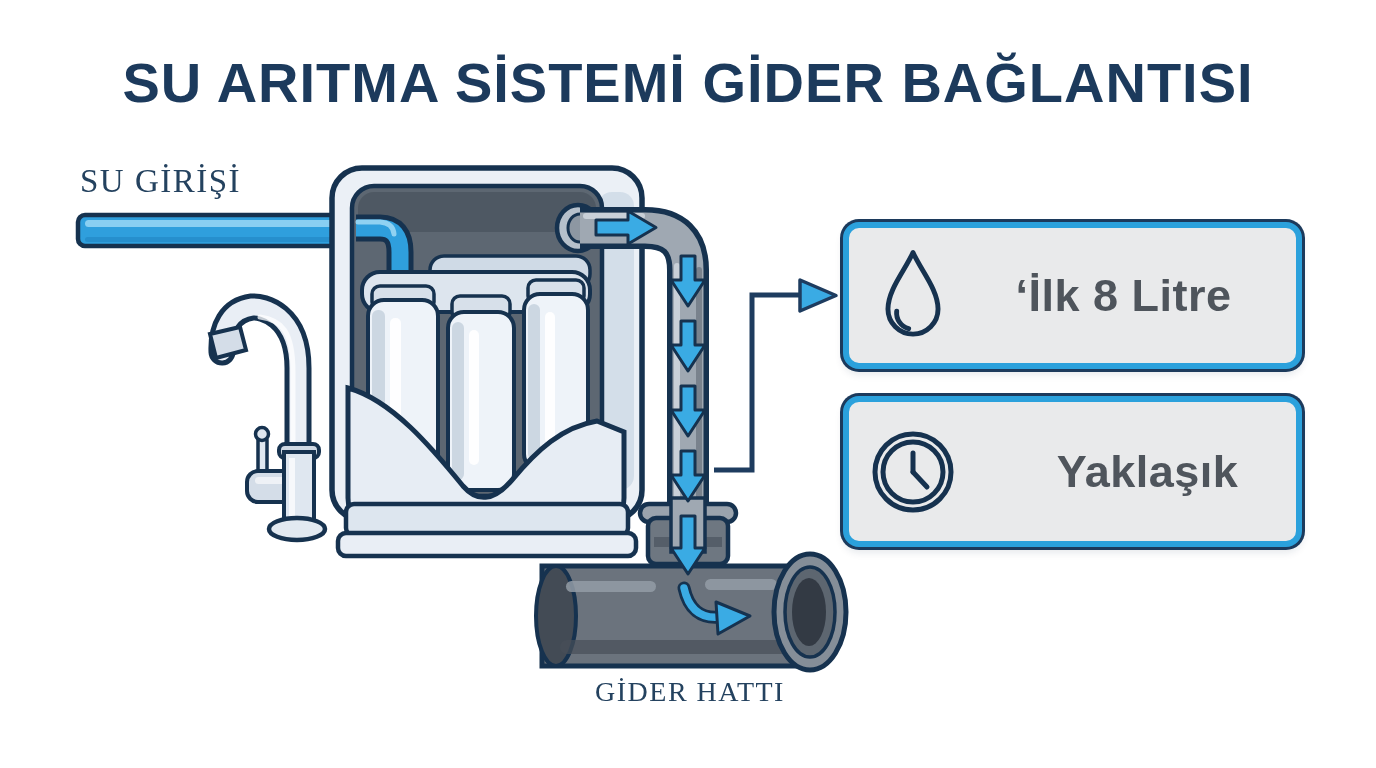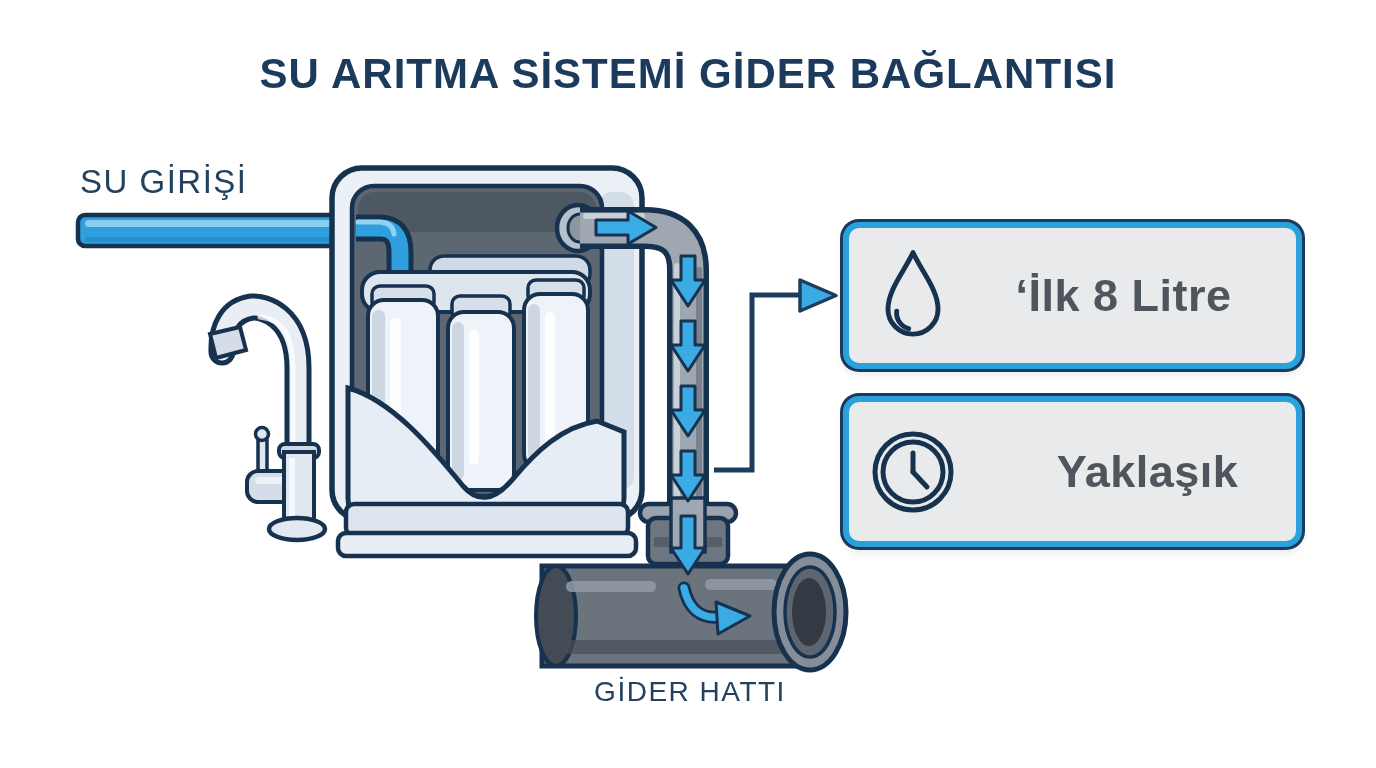--- a/index.html
+++ b/index.html
@@ -6,27 +6,28 @@
   html, body { width: 1376px; height: 768px; background: #ffffff; overflow: hidden; }
   body { font-family: "Liberation Sans", sans-serif; position: relative; }
 
   .canvas { position: absolute; inset: 0; width: 1376px; height: 768px; background: #ffffff; }
 
   .diagram-svg { position: absolute; left: 0; top: 0; width: 1376px; height: 768px; }
 
   .page-title {
     position: absolute; left: 0; top: 50px; width: 1376px;
     text-align: center;
-    font-size: 42px; font-weight: 800; letter-spacing: 1px;
+    font-size: 56px; font-weight: 800; letter-spacing: 1px;
     color: #1c3a5c;
   }
 
   .flow-label {
     position: absolute; color: #24425f; font-weight: 400;
     letter-spacing: 1.5px;
+    font-family: Liberation Serif, serif;
   }
   .inlet-label { left: 80px; top: 163px; font-size: 33px; }
   .drain-label { left: 540px; top: 676px; width: 300px; text-align: center; font-size: 28px; }
 
   .info-box {
     position: absolute; left: 843px; width: 459px;
     background: #e9eaeb;
     border: 6px solid #2ba1dc;
     border-radius: 16px;
     box-shadow: 0 0 0 3px #1c3a5c, 0 5px 8px rgba(20, 40, 70, 0.12);

